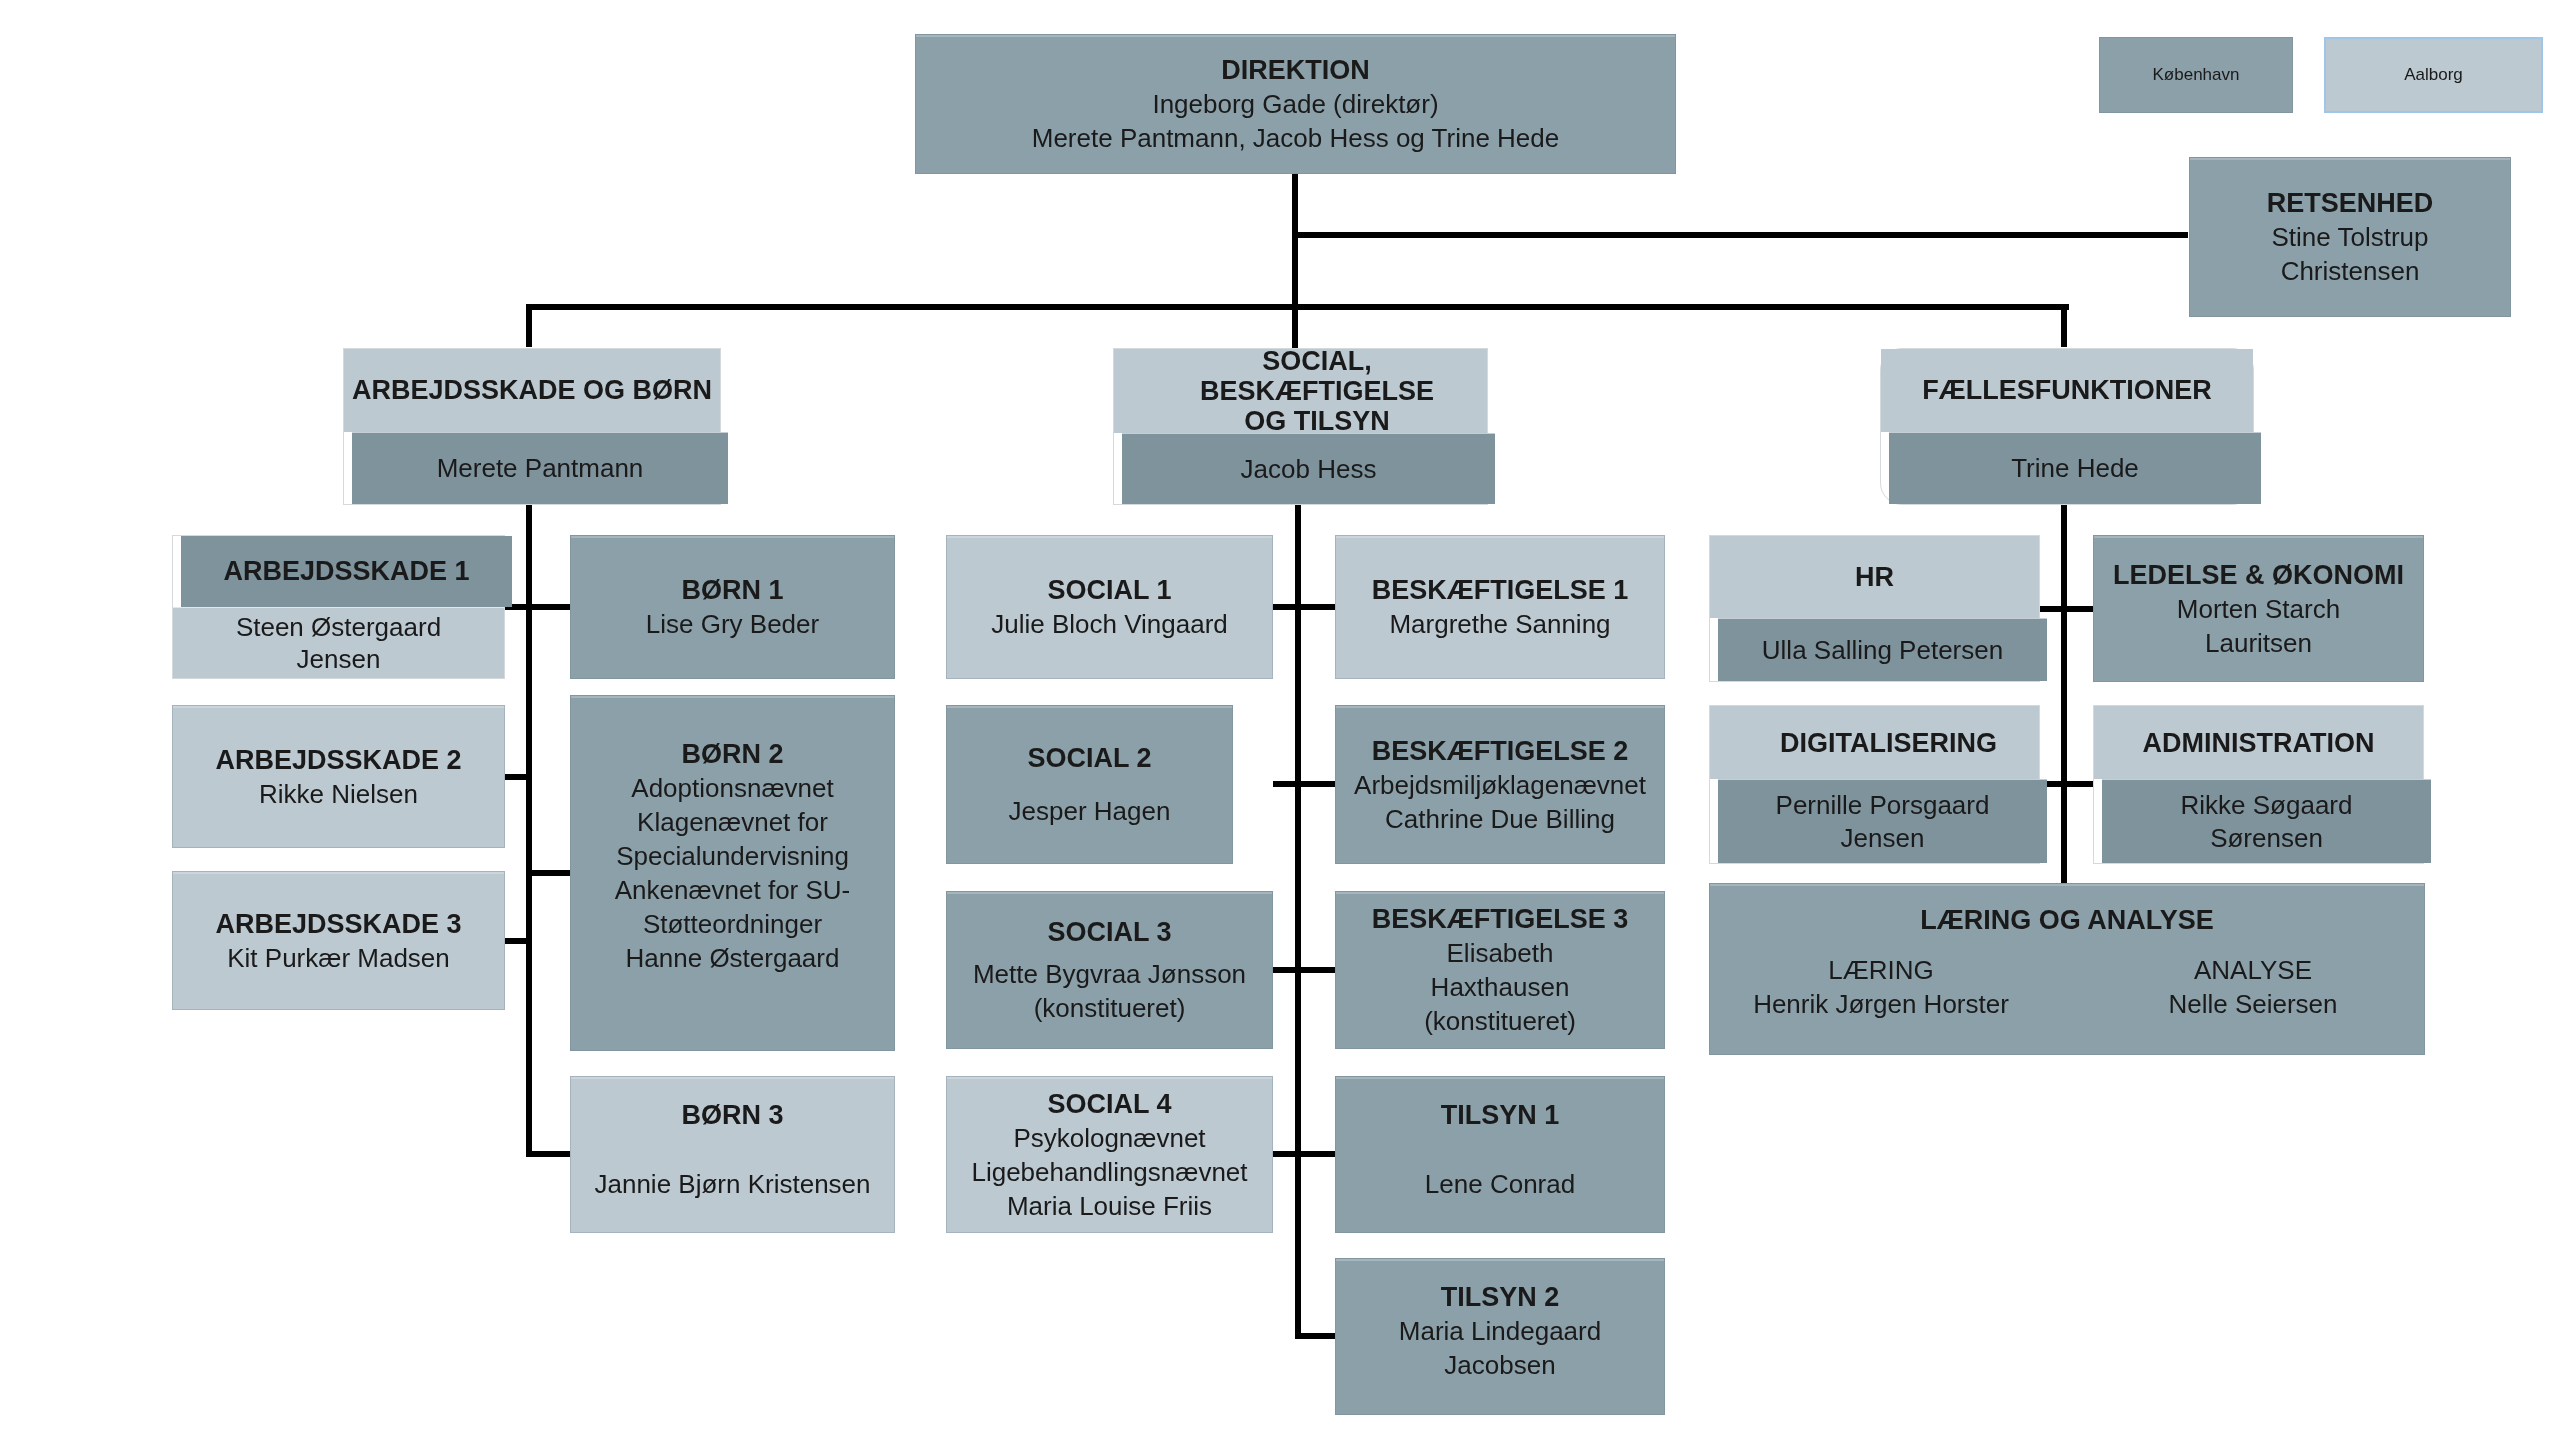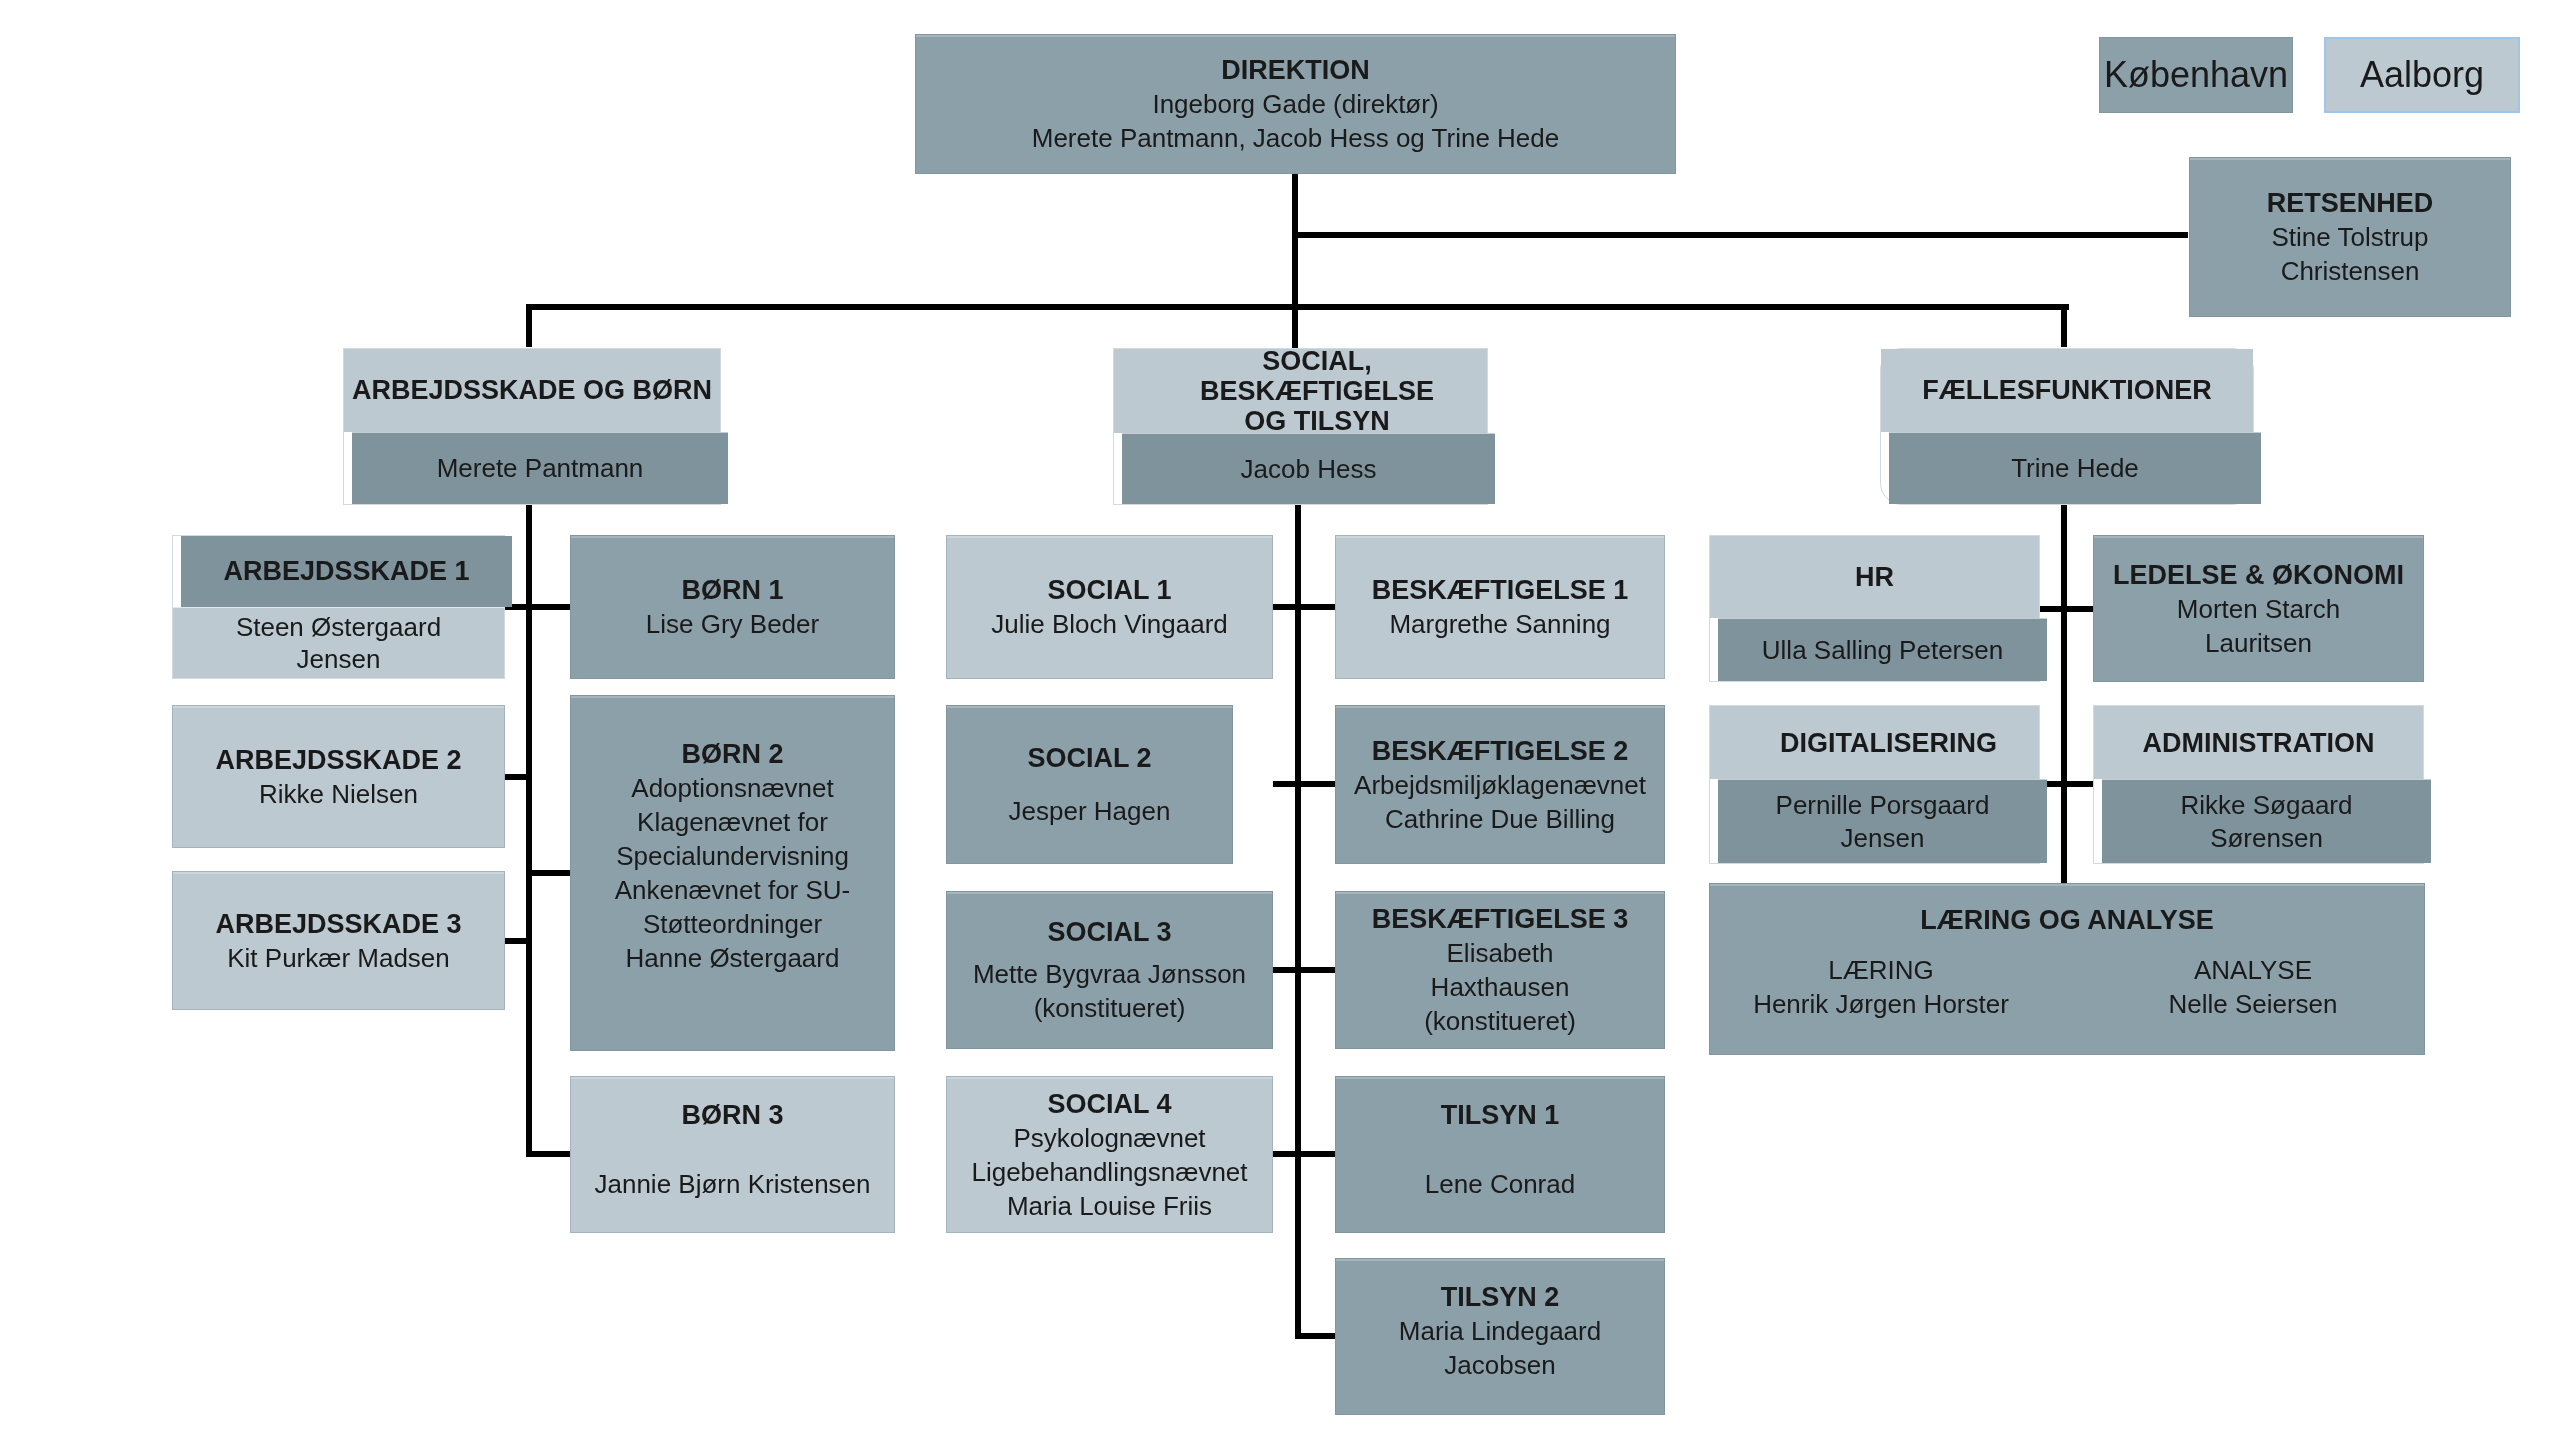--- a/index.html
+++ b/index.html
@@ -16,21 +16,21 @@
   .part{box-sizing:border-box;width:100%;display:flex;flex-direction:column;align-items:center;
         justify-content:center;text-align:center;}
   .part+.part{border-top:1px solid rgba(255,255,255,.55);}
   .ln{display:block;}
   .hline,.vline{position:absolute;background:var(--line,#000);}
   .gap-top{margin-top:35px;}
   .topalign{justify-content:flex-start;padding-top:41px;}
   .laering-cols{display:flex;width:100%;margin-top:15.5px;gap:30px;}
   .lcol{flex:1;display:flex;flex-direction:column;align-items:center;}
   .legend{position:absolute;box-sizing:border-box;display:flex;align-items:center;justify-content:center;
-          font-size:36px;}
+          font-size:17px;}
   .legend.mid{border:1px solid rgba(110,130,140,.30);}
   .legend.light{border:2.9px solid var(--aalborg_border,#9FC5E8);}
 </style>
 </head>
 <body>
 
 <div id="canvas">
 
   <div class="vline" style="left:1292px;top:174px;width:5.8px;height:174px;"></div>
   <div class="hline" style="left:1295px;top:232px;width:893px;height:5.8px;"></div>
@@ -49,21 +49,21 @@
   <div class="hline" style="left:1273px;top:781px;width:62px;height:5.8px;"></div>
   <div class="hline" style="left:1273px;top:967px;width:62px;height:5.8px;"></div>
   <div class="hline" style="left:1273px;top:1151px;width:62px;height:5.8px;"></div>
   <div class="hline" style="left:1298px;top:1333px;width:37px;height:5.8px;"></div>
   <div class="hline" style="left:2040px;top:606px;width:53px;height:5.8px;"></div>
   <div class="hline" style="left:2040px;top:781px;width:53px;height:5.8px;"></div>
 
   <div class="legend mid" style="left:2099px;top:37px;width:194px;height:76px;">
     <span>København</span>
   </div>
-  <div class="legend light" style="left:2324px;top:37px;width:196px;height:76px;">
+  <div class="legend light" style="left:2324px;top:37px;width:219px;height:76px;">
     <span>Aalborg</span>
   </div>
 
   <div class="box mid" style="left:915px;top:34px;width:761px;height:140px;">
     <span class="title ln">DIREKTION</span>
     <span class="ln">Ingeborg Gade (direktør)</span>
     <span class="ln">Merete Pantmann, Jacob Hess og Trine Hede</span>
   </div>
 
   <div class="box mid" style="left:2189px;top:157px;width:322px;height:160px;">

